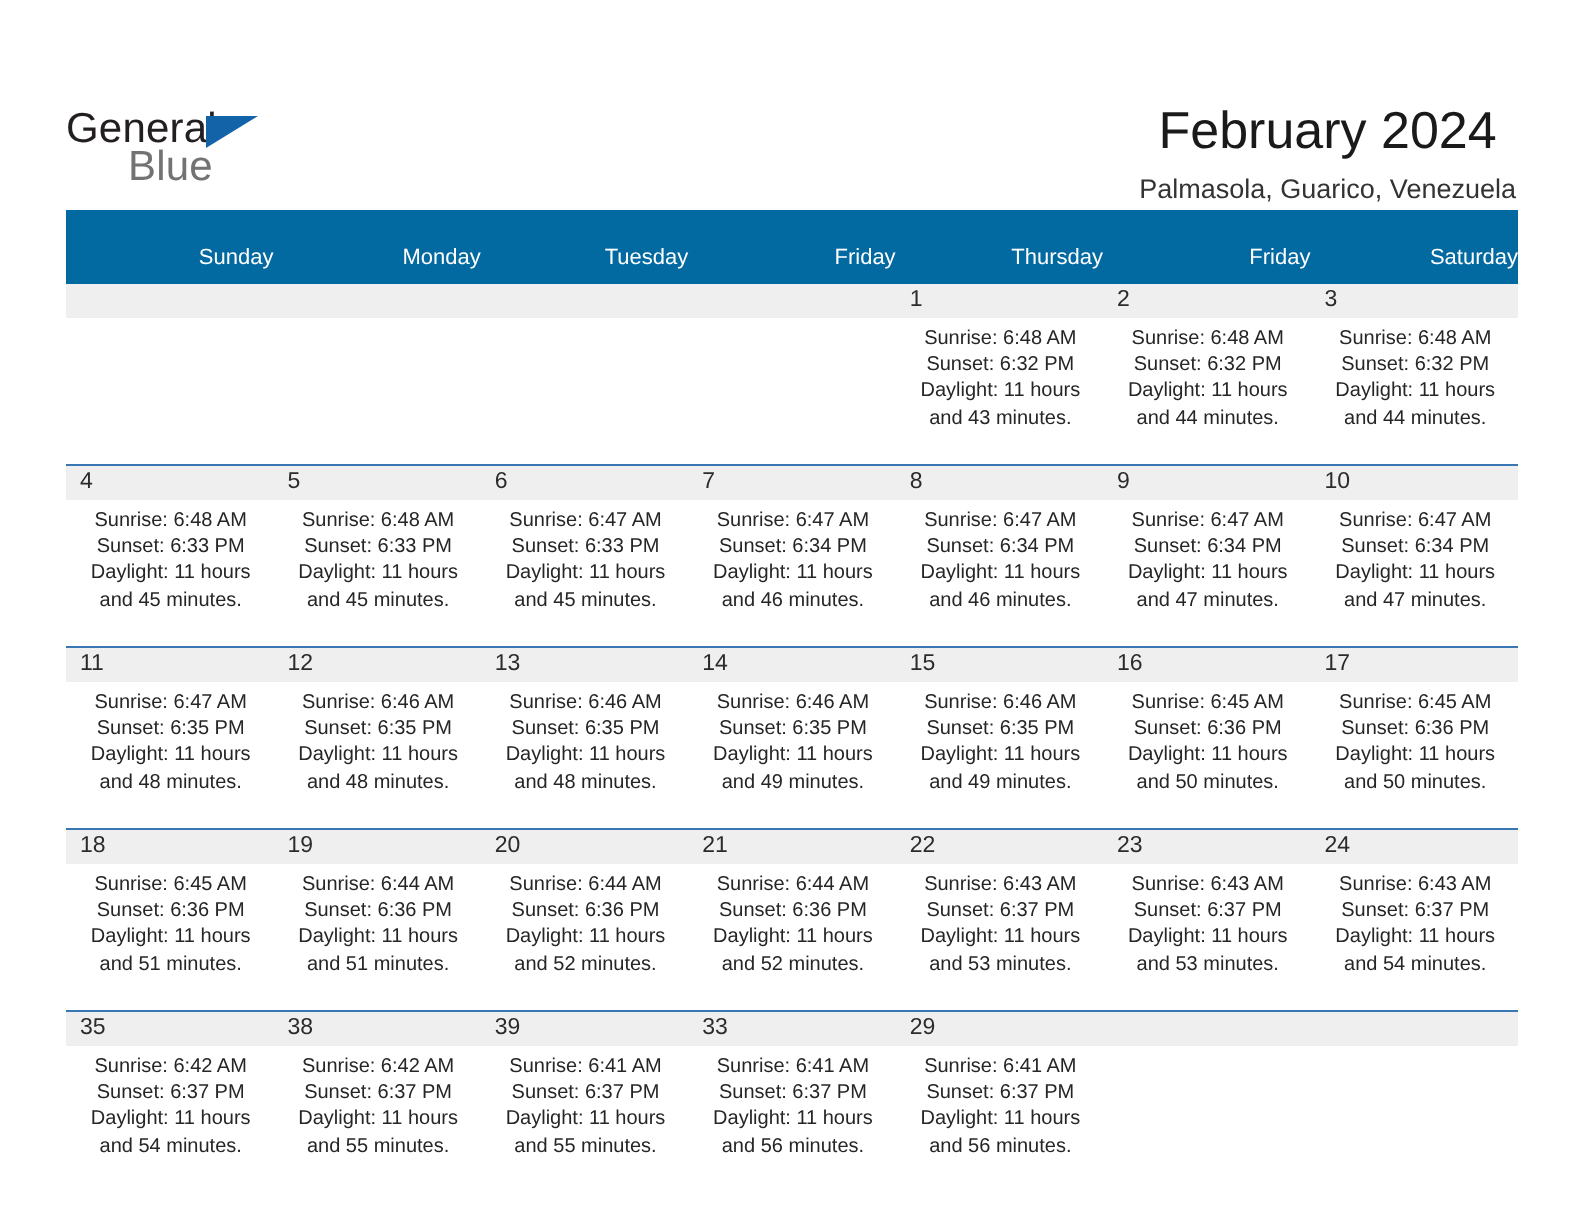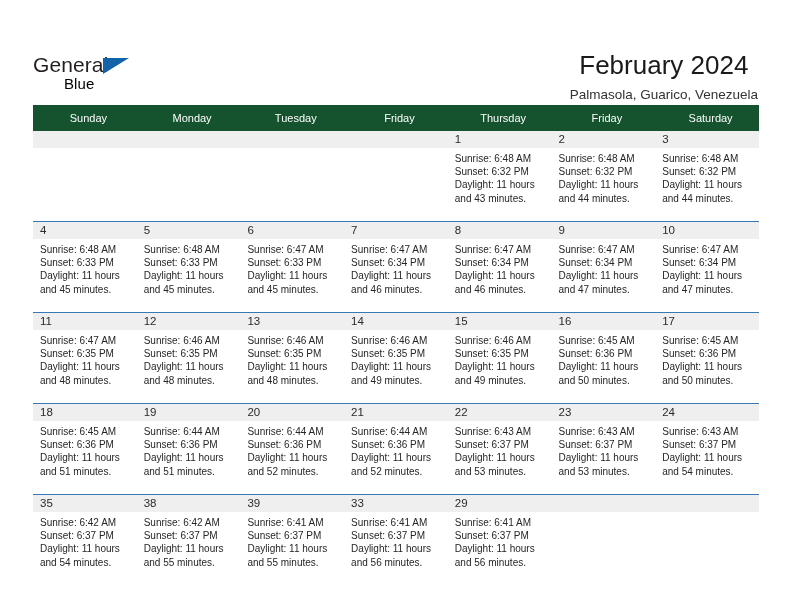--- a/index.html
+++ b/index.html
@@ -54,22 +54,22 @@
     top: 4px;
     width: 0;
     height: 0;
     border-left: 26px solid #1263a8;
     border-bottom: 16px solid transparent;
   }
   .logo-blue {
     position: absolute;
     left: 31px;
     top: 19px;
-    font-size: 15px;
-    color: #000000;
+    font-size: 21px;
+    color: #737373;
     line-height: 22px;
     letter-spacing: 0.1px;
   }
 
   .title-block {
     position: absolute;
     right: 34px;
     top: 34px;
     text-align: center;
   }
@@ -93,26 +93,26 @@
   .calendar {
     position: absolute;
     left: 33px;
     top: 105px;
     width: 726px;
     border-collapse: collapse;
     table-layout: fixed;
   }
 
   .calendar th {
-    background: #14532d;
+    background: #0369a1;
     color: #ffffff;
     font-size: 11px;
     font-weight: normal;
-    text-align: center;
-    padding: 4px 0 5px 7px;
+    text-align: right;
+    padding: 15px 0 5px 7px;
     height: 17px;
     vertical-align: middle;
     border: none;
   }
 
   .calendar td {
     width: 103.7px;
     height: 90px;
     vertical-align: top;
     padding: 0;
@@ -134,20 +134,21 @@
   }
   .daynum-band.empty {
     color: transparent;
   }
 
   .cell-body {
     padding: 4px 6px 0 7px;
     font-size: 10px;
     line-height: 13.2px;
     color: #262626;
+    text-align: center;
   }
   .cell-body div {
     white-space: nowrap;
   }
   .cell-body .daylight {
     white-space: normal;
   }
   .cell-body.blank {
     visibility: hidden;
   }

